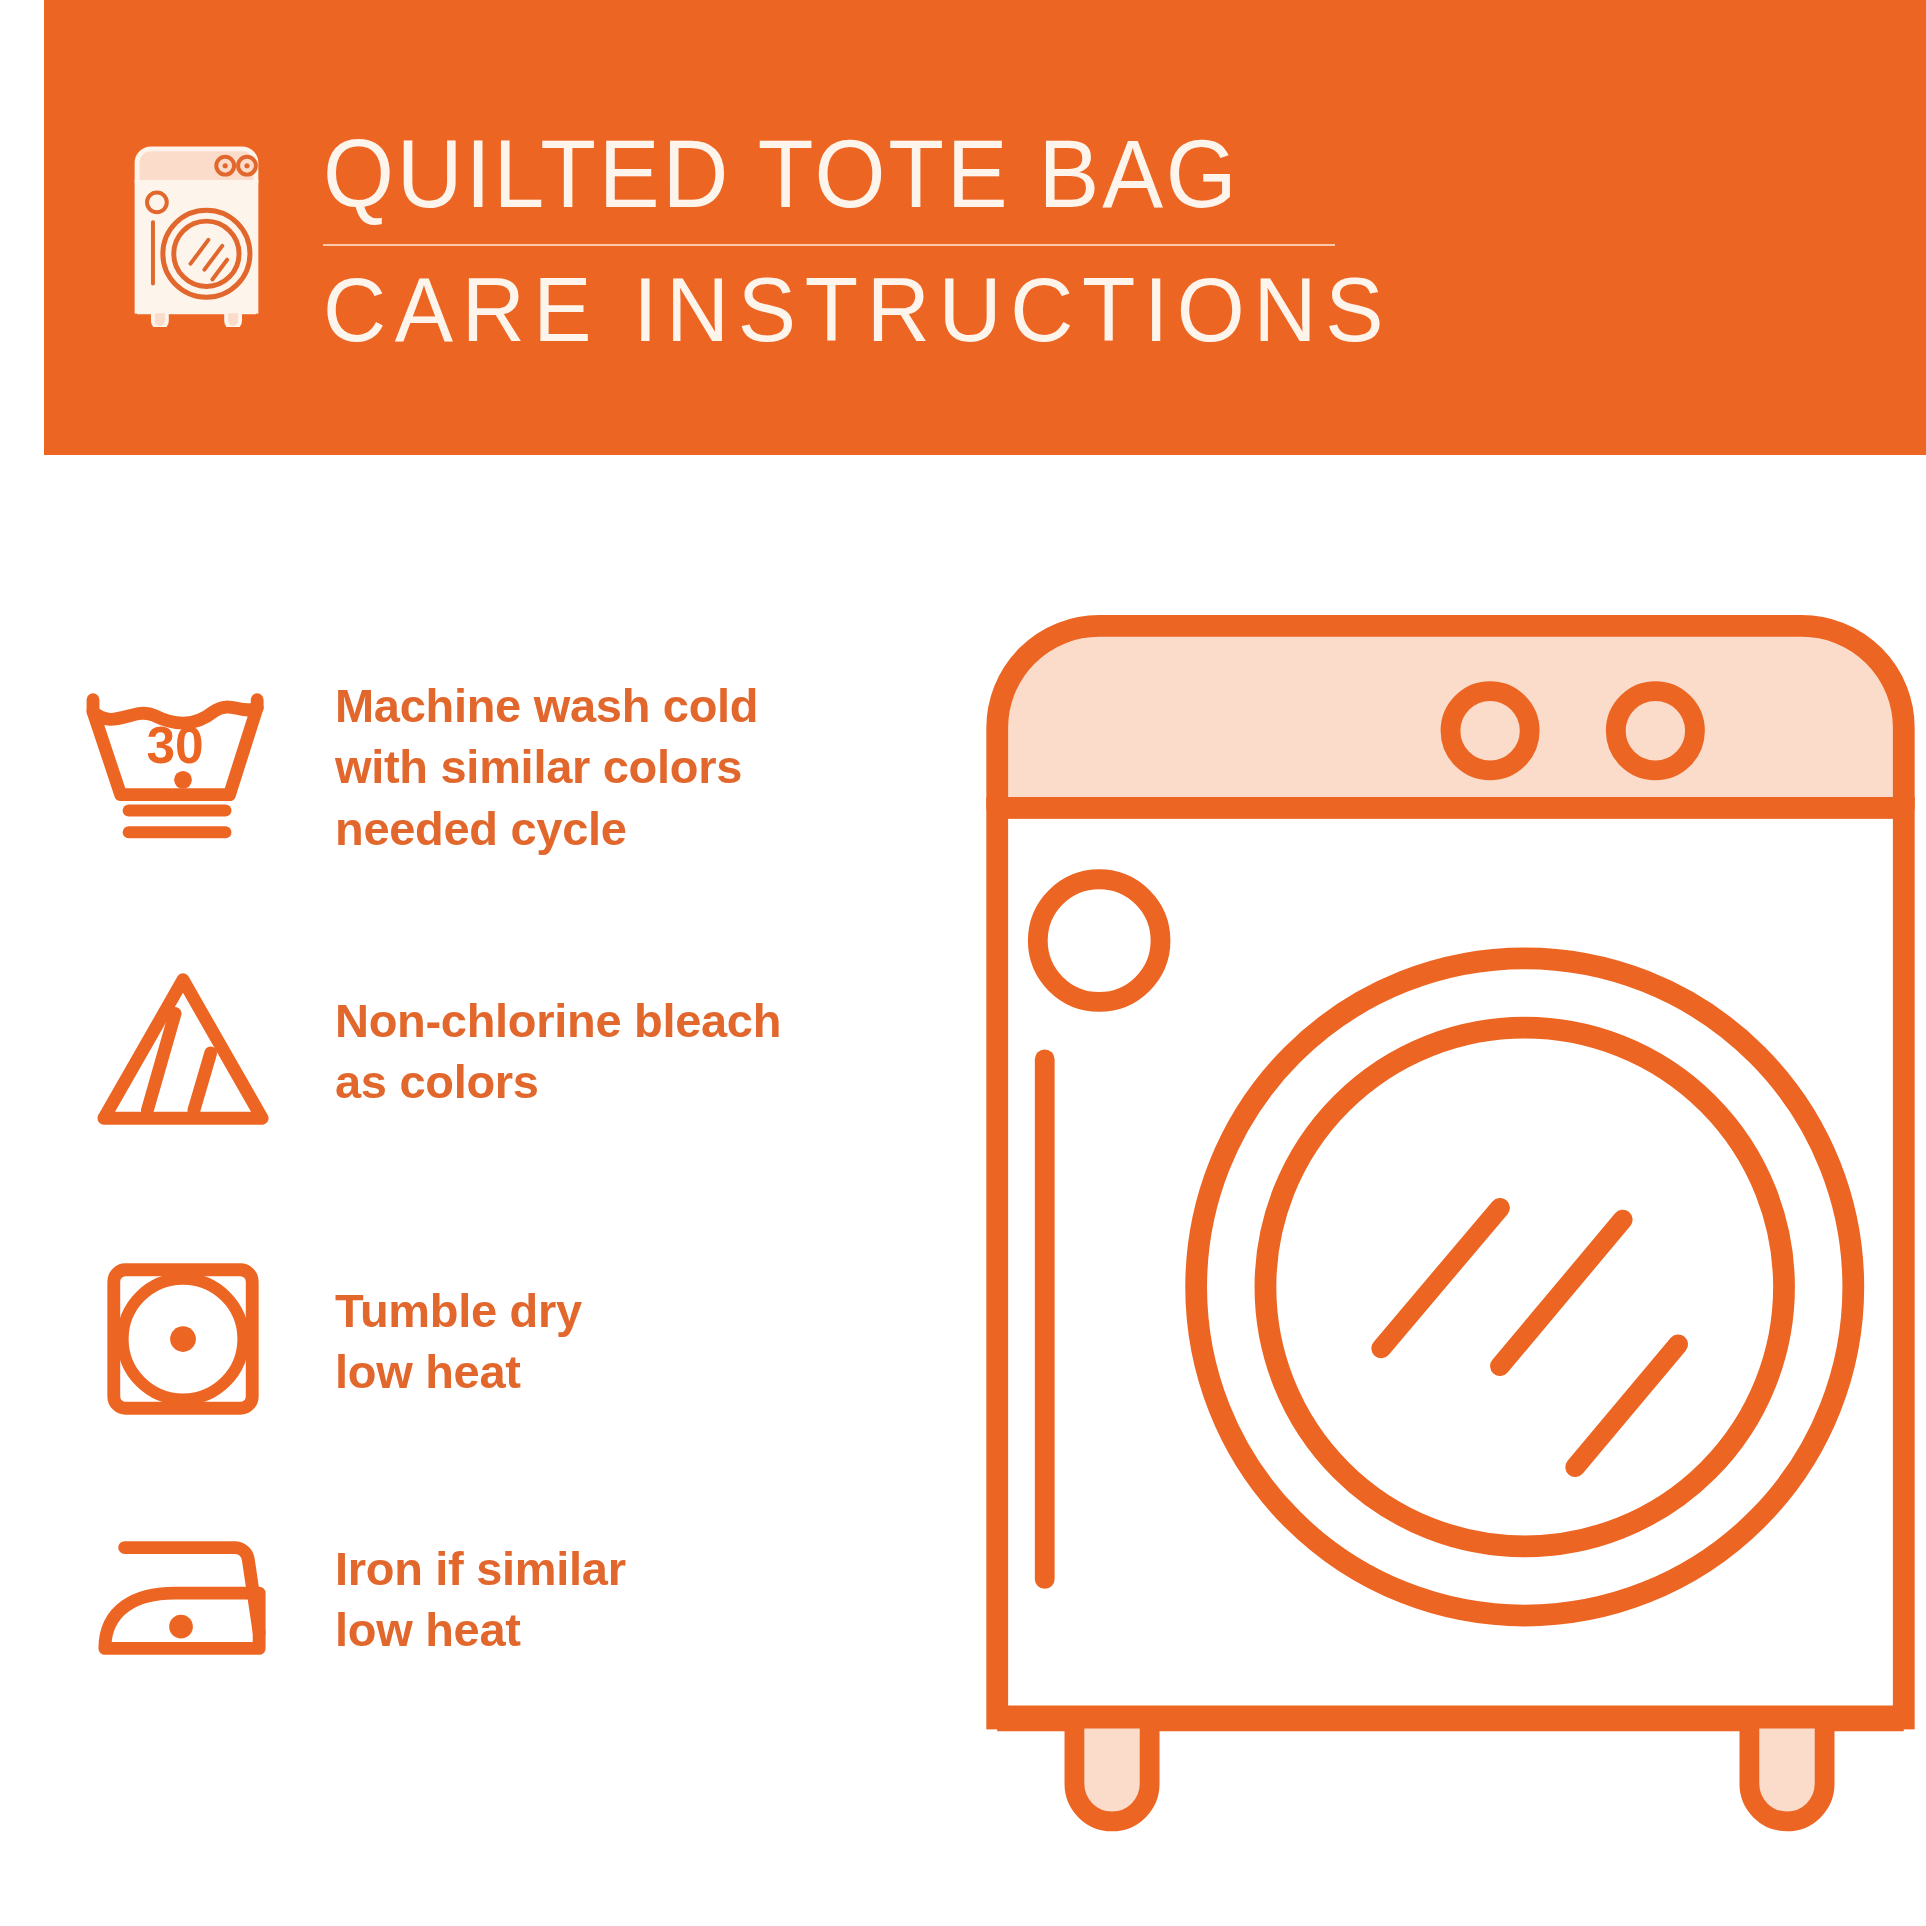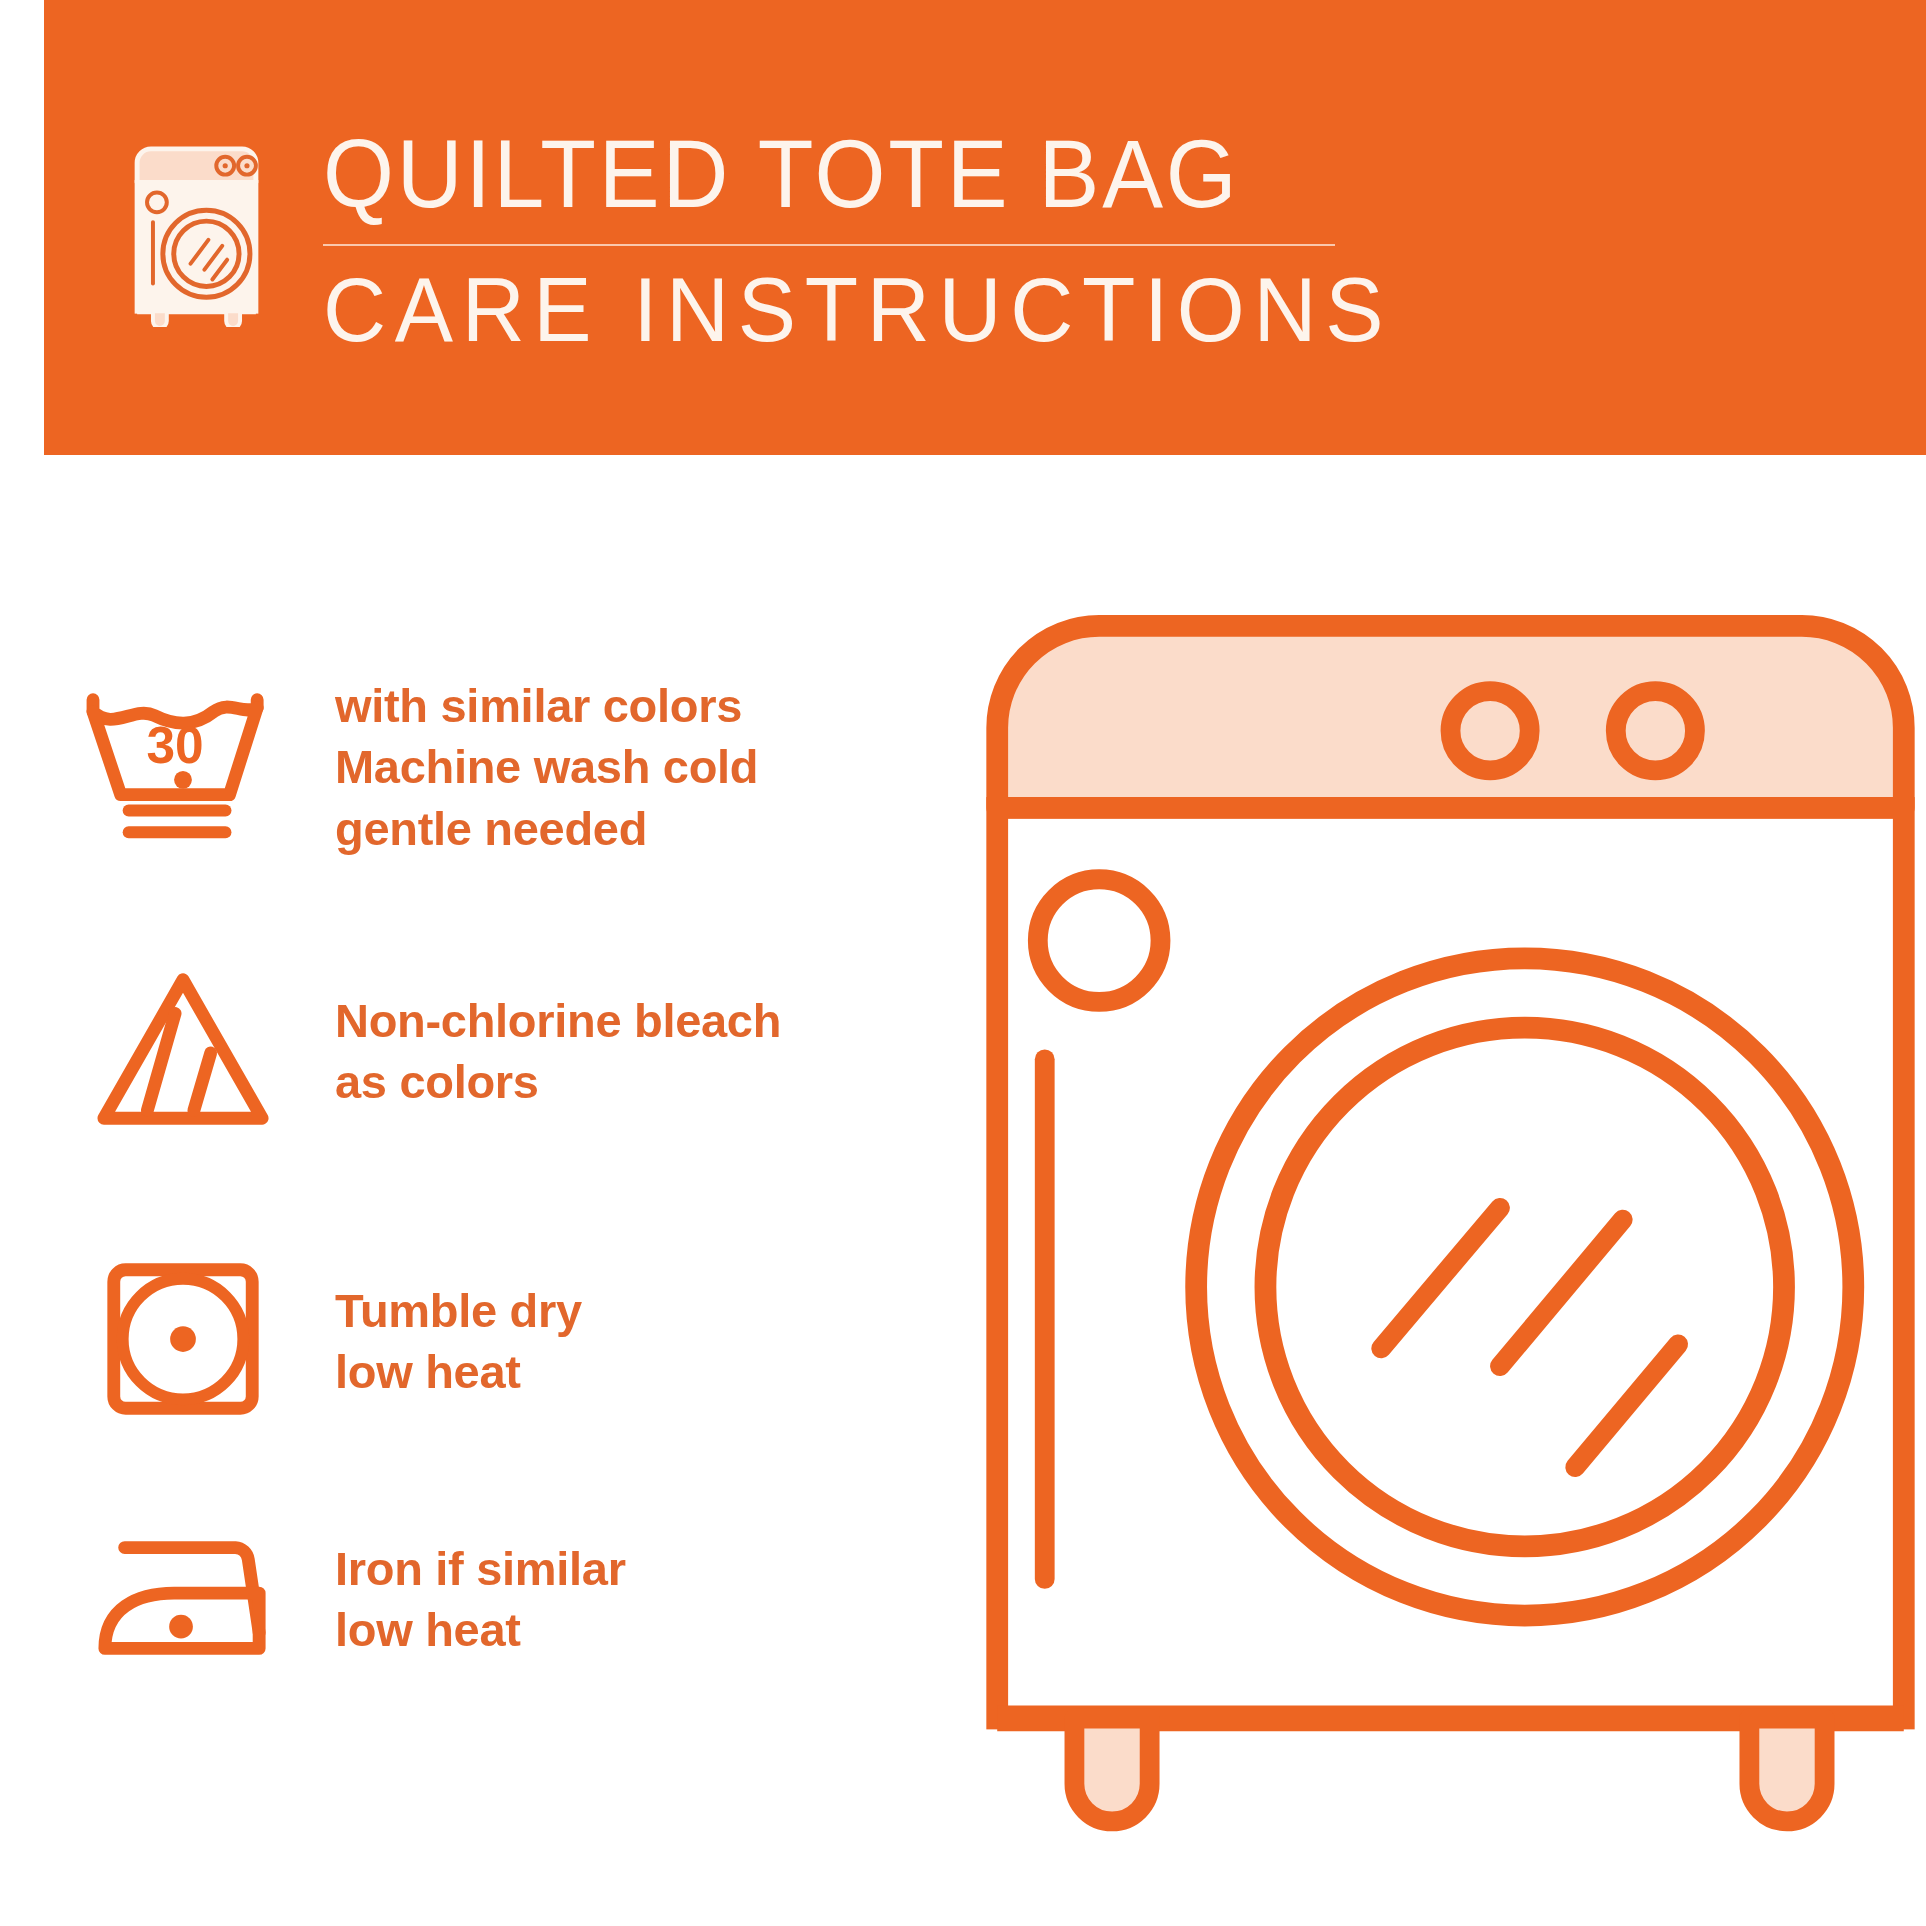--- a/index.html
+++ b/index.html
@@ -188,23 +188,23 @@
 
           <text x="97" y="86" font-family="Liberation Sans, sans-serif" font-size="52" font-weight="700" fill="#ED6522" text-anchor="middle">30</text>
 
           <circle cx="105" cy="103" r="9" fill="#ED6522"></circle>
 
           <rect x="44" y="128" width="110" height="12" rx="6" fill="#ED6522"></rect>
           <rect x="44" y="150" width="110" height="12" rx="6" fill="#ED6522"></rect>
         </svg>
       </div>
       <div class="care-text">
+        <div>Machine wash cold</div>
         <div>with similar colors</div>
-        <div>Machine wash cold</div>
-        <div>gentle needed</div>
+        <div>needed cycle</div>
       </div>
     </div>
 
     <div class="care-row care-row-1">
       <div class="care-symbol">
         <svg viewBox="0 0 210 180" width="208" height="178" xmlns="http://www.w3.org/2000/svg">
           <path d="M105 18 L185 158 L25 158 Z" fill="none" stroke="#ED6522" stroke-width="13" stroke-linejoin="round"></path>
           <line x1="97" y1="52" x2="69" y2="150" stroke="#ED6522" stroke-width="13" stroke-linecap="round"></line>
           <line x1="133" y1="92" x2="116" y2="150" stroke="#ED6522" stroke-width="13" stroke-linecap="round"></line>
         </svg>

